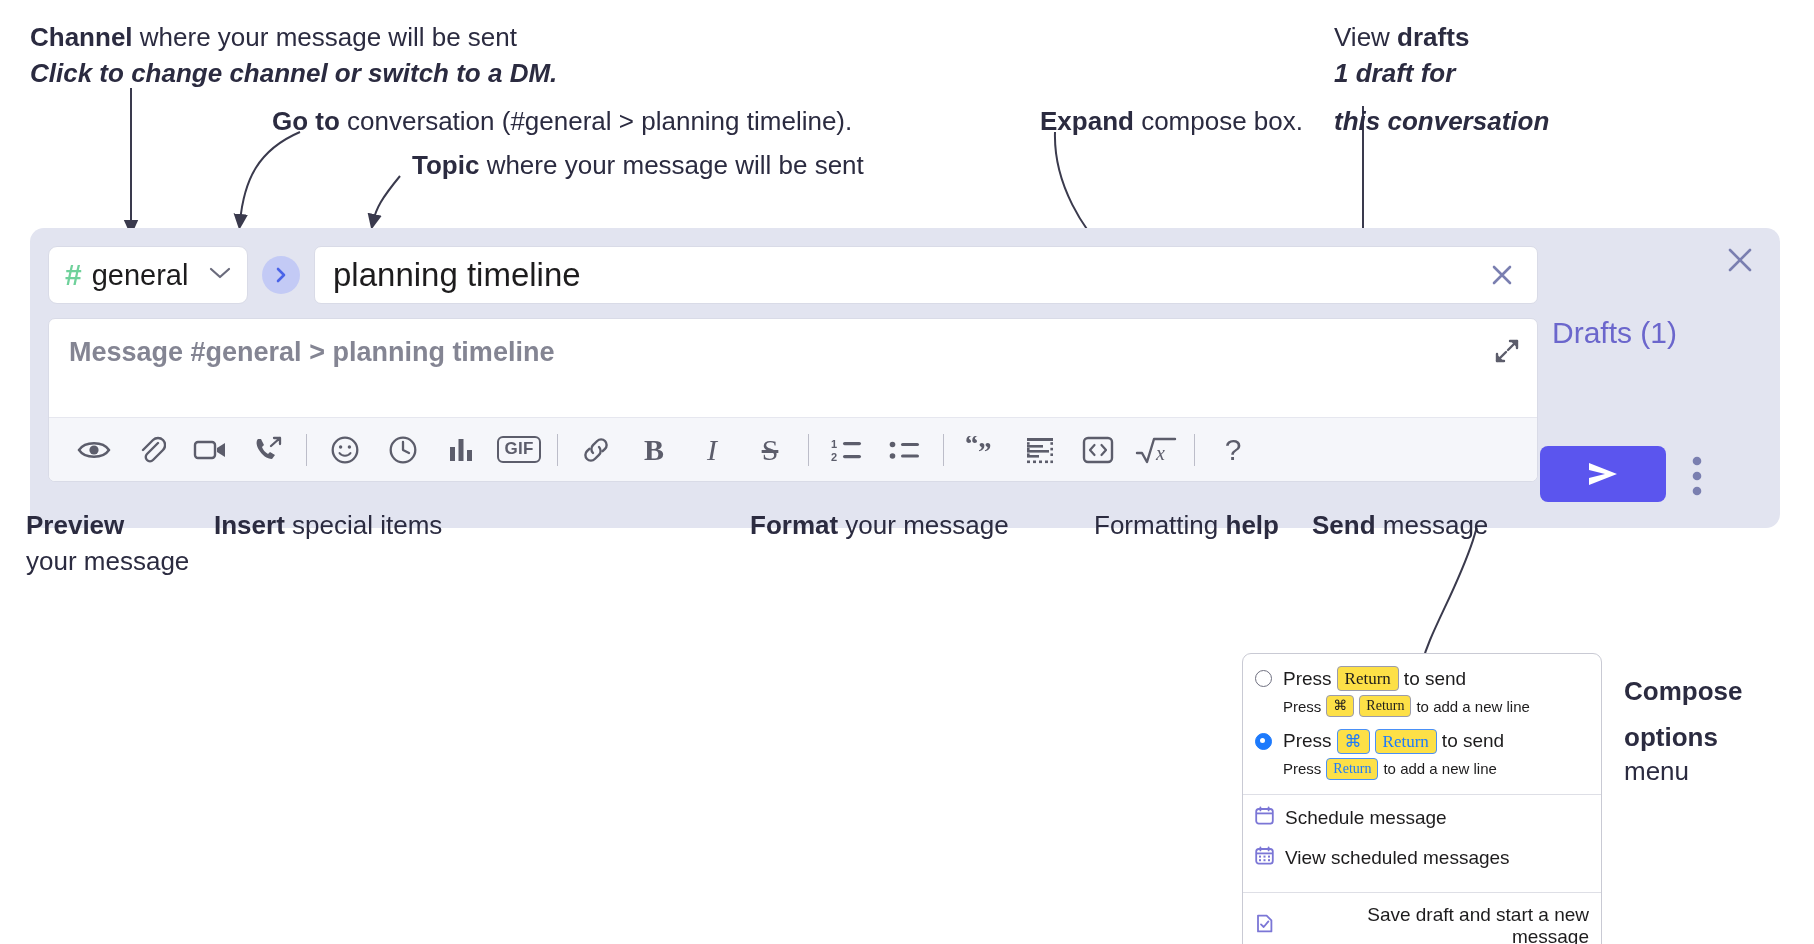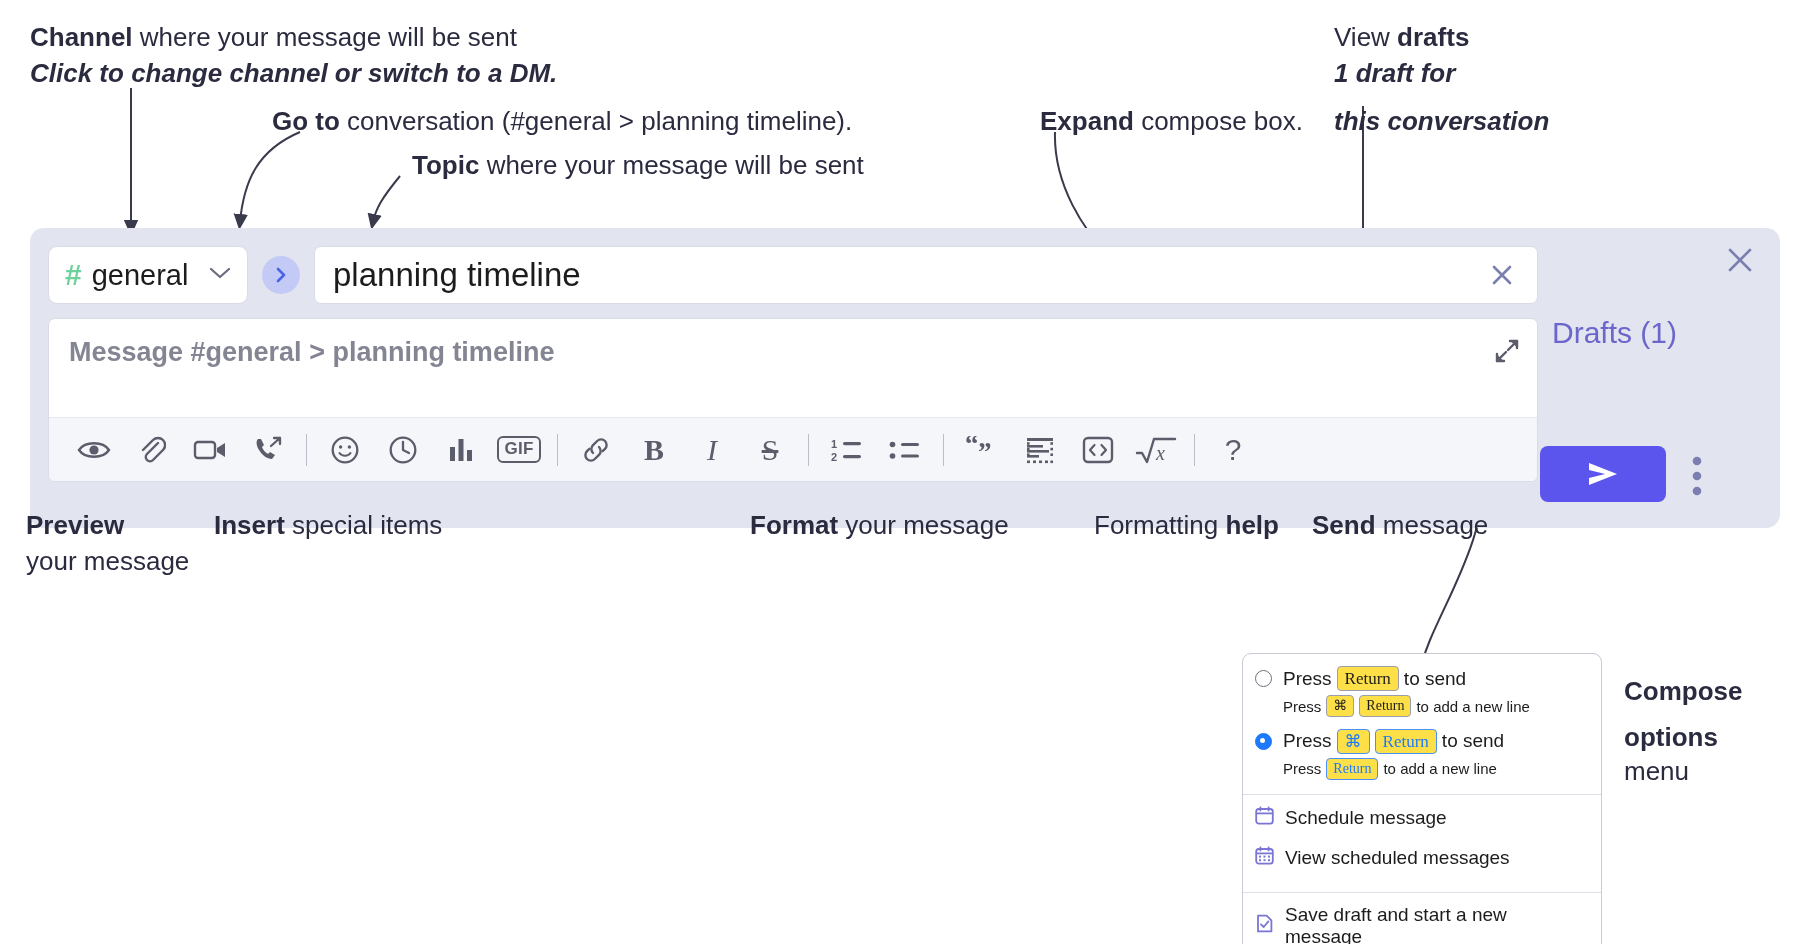--- a/index.html
+++ b/index.html
@@ -156,21 +156,21 @@
     border: 1px solid #9b9cac; border-radius: 4px;
     padding: 1px 7px; font-size: 17px; color: #1d1c1d; background: #fde047;
     line-height: 1.25;
     font-family: Liberation Serif, serif;
   }
   .key.sm { font-size: 14px; padding: 1px 6px; }
   .key.blue { border-color: #4a90f7; color: #1d7afc; }
   .menu-divider { height: 1px; background: #dedfe6; margin: 10px 0 0; }
   .menu-item {
     display: flex; align-items: center; gap: 11px;
-    padding: 8px 12px; font-size: 19px; color: #1d1c1d; cursor: pointer;
+    padding: 8px 12px; font-size: 19px; color: #1d1c1d; cursor: pointer; text-align: right;
   }
   .menu-group { padding: 3px 0 4px; }
 </style>
 </head>
 <body>
 
 <div id="root">
 
   <svg id="lines" viewBox="0 0 1814 944">
     <defs>

